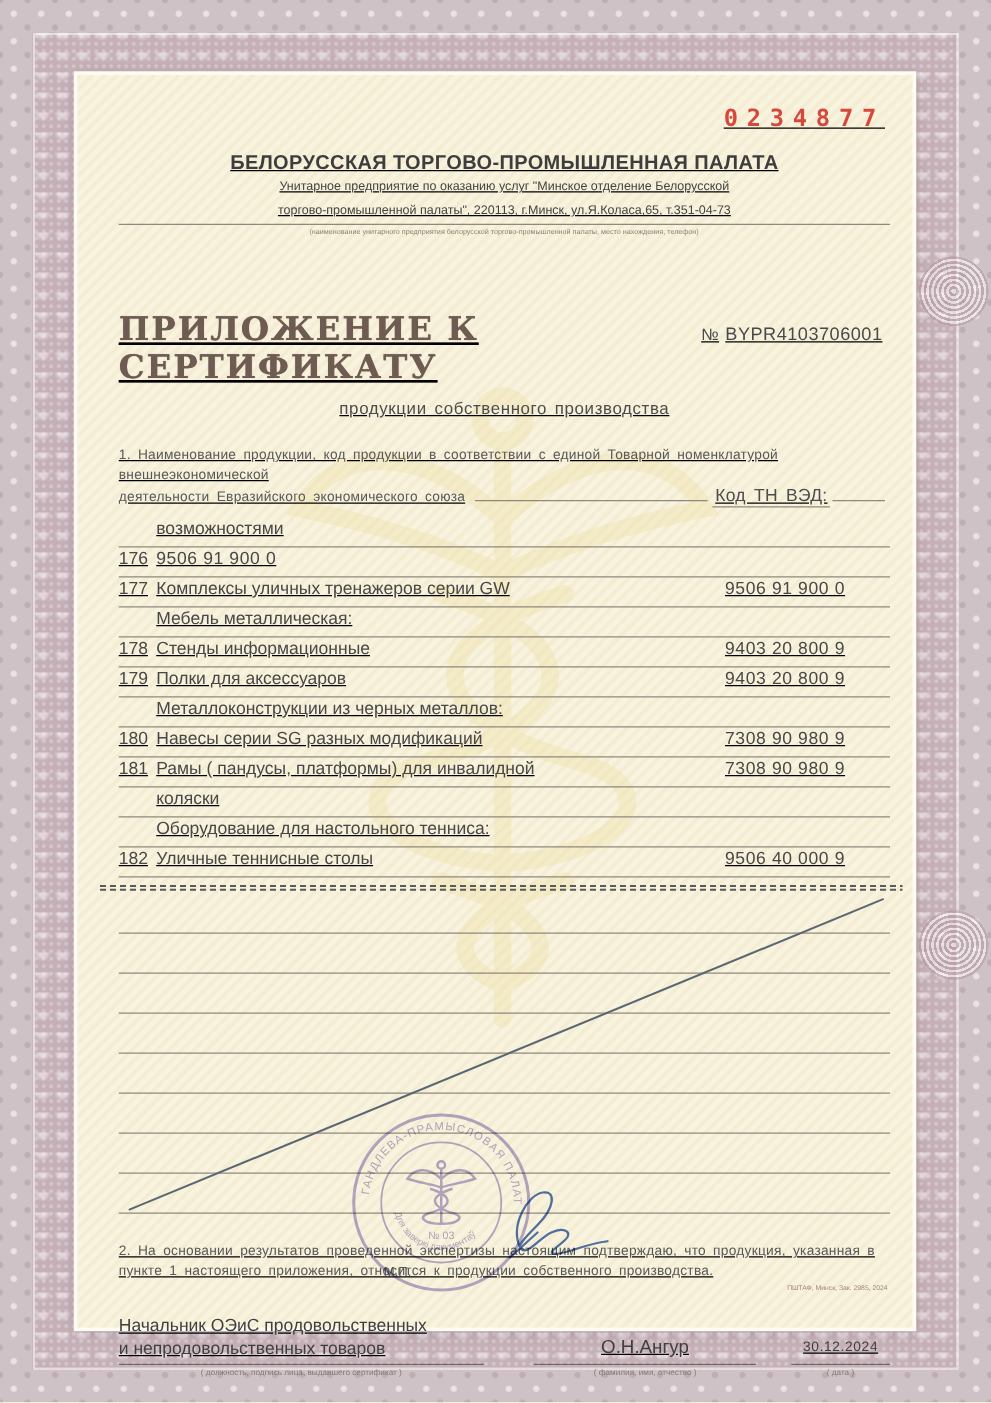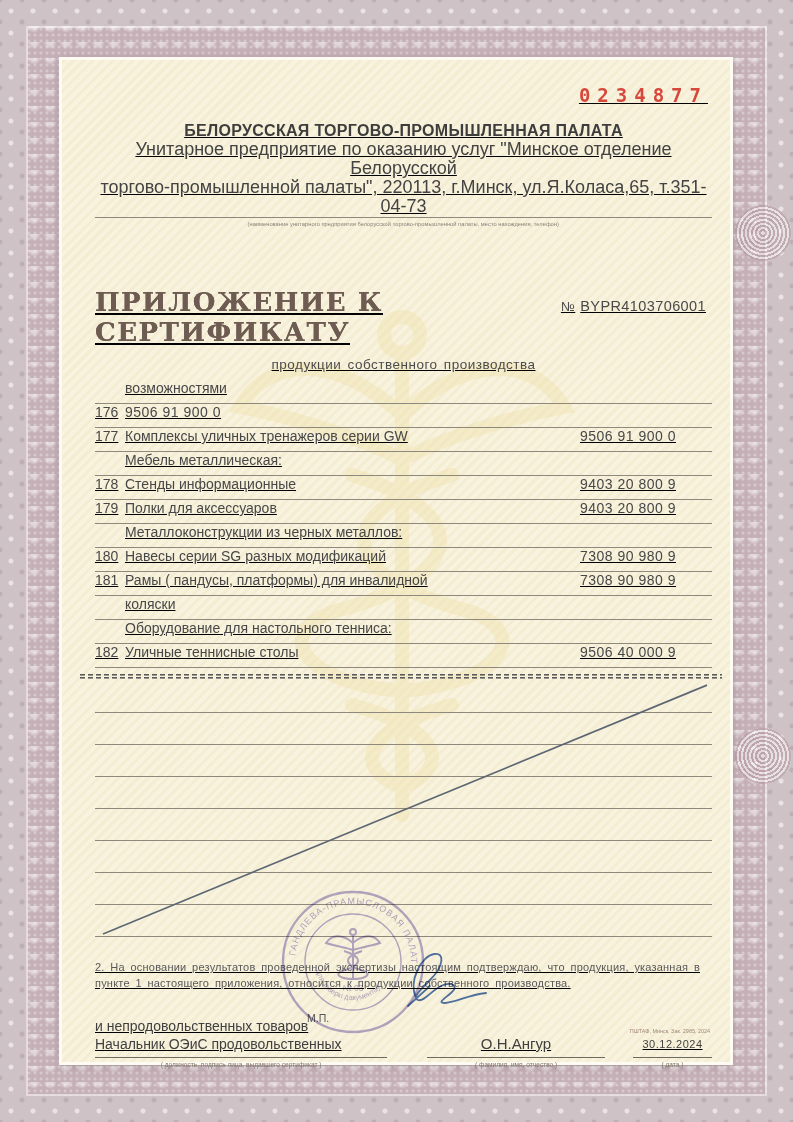--- a/index.html
+++ b/index.html
@@ -46,21 +46,21 @@
   .stamp-wrap { position:absolute; left:216px; top:827px; z-index:4; mix-blend-mode:multiply; }
   .sig-squiggle { position:absolute; left:338px; top:886px; z-index:4; mix-blend-mode:multiply; }
 
   
   .serial {
     text-align:right; padding-right:4px; height:22px; line-height:22px;
     font-family:"DejaVu Sans Mono", monospace; font-size:19px; font-weight:600;
     letter-spacing:7px; color:#d6483b;
   }
   .org-name { margin-top:16px; text-align:center; font-size:16px; font-weight:bold; color:#3d3d3d; letter-spacing:.3px; }
-  .addr { text-align:center; font-size:18px; color:#434343; line-height:19px; }
+  .addr { text-align:center; font-size:10px; color:#434343; line-height:19px; }
   .addr.u { border-bottom:1px solid #8f897d; padding-bottom:1px; }
   .org-caption { text-align:center; color:#8b8379; height:10px; line-height:9px; }
   .org-caption span { display:inline-block; font-size:8px; transform:scale(.72); transform-origin:center top; white-space:nowrap; }
 
   
   .title-row { margin-top:26px; display:flex; align-items:baseline; justify-content:space-between; }
   .doc-title {
     font-family:"DejaVu Serif", serif; font-weight:bold; font-size:26px;
     color:#6e5c52; letter-spacing:1.5px; text-shadow:0 0 .6px #6e5c52;
   }
@@ -148,20 +148,29 @@
       <div class="addr">Унитарное предприятие по оказанию услуг "Минское отделение Белорусской</div>
       <div class="addr u">торгово-промышленной палаты", 220113, г.Минск, ул.Я.Коласа,65, т.351-04-73</div>
       <div class="org-caption"><span>(наименование унитарного предприятия белорусской торгово-промышленной палаты, место нахождения, телефон)</span></div>
 
       <div class="title-row">
         <span class="doc-title">ПРИЛОЖЕНИЕ К СЕРТИФИКАТУ</span>
         <span class="doc-number"><span class="no">№</span><span>BYPR4103706001</span></span>
       </div>
       <div class="subtitle">продукции собственного производства</div>
 
+      <div class="para para1">
+        <div>1. Наименование продукции, код продукции в соответствии с единой Товарной номенклатурой внешнеэкономической</div>
+        <div class="para1-line2">
+          <span>деятельности Евразийского экономического союза</span>
+          <span class="fill-line"></span>
+          <span class="code-label">Код ТН ВЭД:</span>
+          <span class="fill-line short"></span>
+        </div>
+      </div>
 
       <div class="product-list">
         <div class="prow">
             <span class="pnum"></span>
             <span class="pname">возможностями</span>
             <span class="pcode"></span>
           </div>
         <div class="prow">
             <span class="pnum">176</span>
             <span class="pcode">9506 91 900 0</span>
@@ -231,22 +240,22 @@
         <div class="eline"></div>
         <svg class="diag" viewBox="0 0 617 248" preserveAspectRatio="none">
           <line x1="8" y1="245" x2="612" y2="4" stroke="#5c6672" stroke-width="1.6"></line>
         </svg>
       </div>
 
       <div class="para para2">2. На основании результатов проведенной экспертизы настоящим подтверждаю, что продукция, указанная в пункте 1 настоящего приложения, относится к продукции собственного производства.</div>
 
       <div class="sig-block">
         <div class="sig-col col-pos">
+          <div class="txt">Начальник ОЭиС продовольственных</div>
           <div class="txt">и непродовольственных товаров</div>
-          <div class="txt">Начальник ОЭиС продовольственных</div>
           <div class="rule"></div>
           <div class="cap"><span>( должность, подпись лица, выдавшего сертификат )</span></div>
         </div>
         <div class="col-gap1"></div>
         <div class="sig-col col-name">
           <div class="txt">О.Н.Ангур</div>
           <div class="rule"></div>
           <div class="cap"><span>( фамилия, имя, отчество )</span></div>
         </div>
         <div class="col-gap2"></div>

